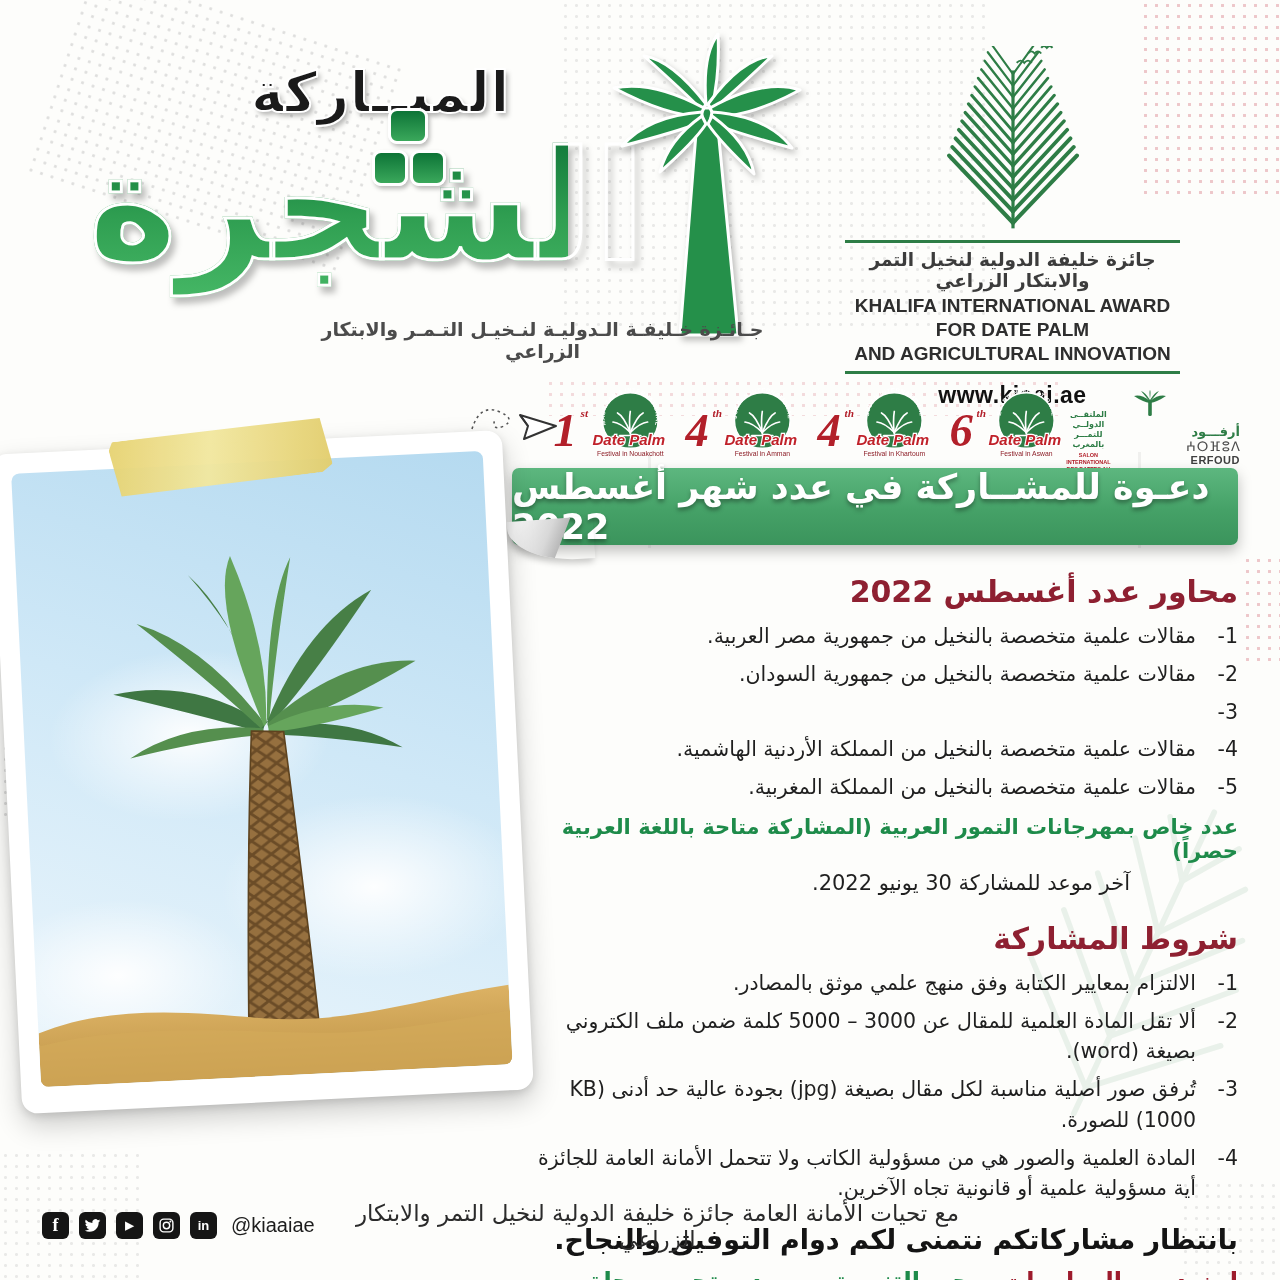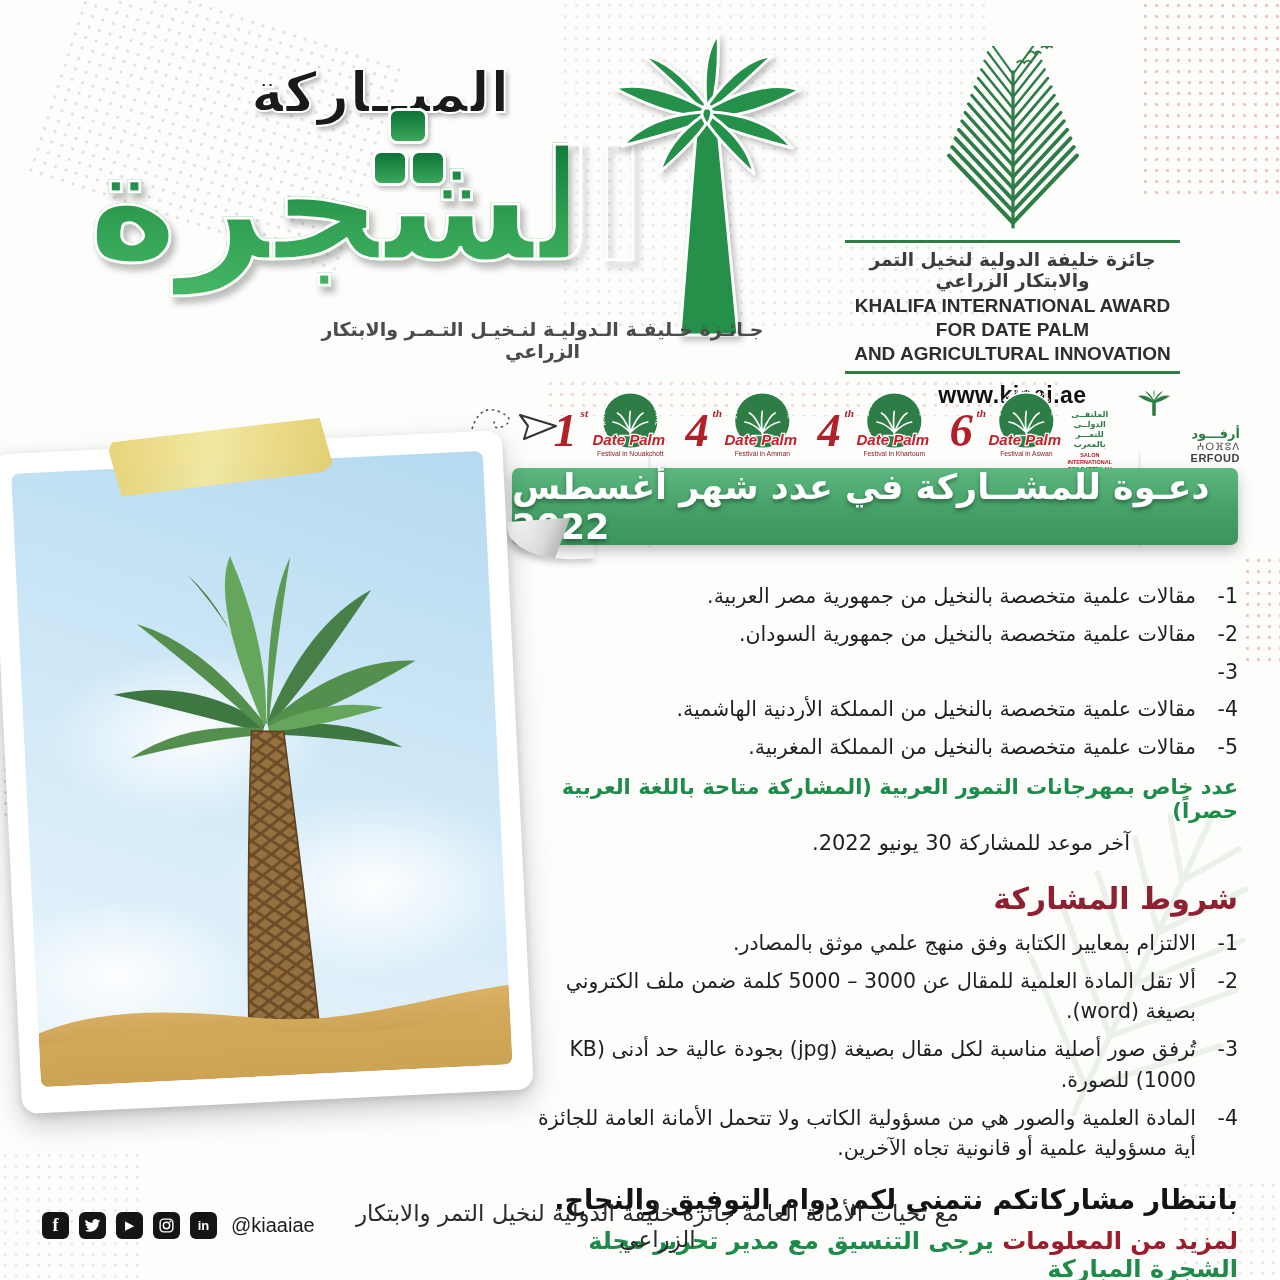--- a/index.html
+++ b/index.html
@@ -41,21 +41,21 @@
   .erfoud{left:1062px;top:390px;width:178px;display:flex;gap:18px;align-items:center;}
   .erf-left{text-align:center;width:66px;}
   .erf-ar{font-size:8px;font-weight:bold;color:#2e7d46;line-height:1.25;}
   .erf-fr{font-size:5.5px;font-weight:bold;color:#b2202a;line-height:1.3;margin-top:2px;}
   .erf-mid{text-align:center;width:44px;position:relative;}
   .erf-num{font-size:27px;font-weight:bold;color:#b2202a;line-height:.9;margin-top:48px;}
   .erf-num sup{font-size:12px;}
   .erf-ed{font-size:4.5px;font-weight:bold;color:#b2202a;border-top:1.5px solid #b2202a;margin-top:1px;padding-top:1px;}
   .erf-right{text-align:right;width:54px;}
   .erf-name-ar{font-size:13px;font-weight:bold;color:#2e7d46;}
-  .erf-tif{font-size:10px;color:#4c4c4c;letter-spacing:1px;}
+  .erf-tif{font-size:13px;color:#4c4c4c;letter-spacing:1px;}
   .erf-en{font-size:11px;font-weight:bold;color:#3f3f3f;letter-spacing:.5px;}
 
   
   .banner{left:512px;top:468px;width:726px;height:77px;border-radius:7px;
           background:linear-gradient(180deg,#5db77f 0%,#45a167 55%,#3b945c 100%);
           box-shadow:0 6px 14px rgba(0,0,0,.25);display:flex;align-items:center;justify-content:center;}
   .banner-text{font-size:35px;font-weight:bold;color:#ffffff;text-shadow:0 3px 4px rgba(0,0,0,.35);}
   .banner-curl{position:absolute;left:-4px;bottom:-16px;width:86px;height:42px;
                background:linear-gradient(115deg,#f7f7f7 10%,#d8d8d8 45%,#b9b9b9 60%,rgba(185,185,185,0) 61%);
                border-radius:0 0 0 85%;transform:rotate(-4deg);box-shadow:-2px 4px 6px rgba(0,0,0,.18);}
@@ -353,20 +353,21 @@
       <path d="M196 548 C200 440 206 340 212 268 L242 270 C248 345 256 445 262 548 Z" fill="url(#bark)" stroke="#5e431f" stroke-width="1.5"></path>
 
       <path d="M0 540 C70 515 150 528 210 536 C290 546 360 524 440 516 L440 590 L0 590 Z" fill="url(#sand)"></path>
       <path d="M0 552 C90 534 190 548 260 552 C330 556 400 544 440 540 L440 590 L0 590 Z" fill="#d3a95a" opacity=".7"></path>
     </svg>
   </div>
   <div class="tape"></div>
 </div>
 
 <div class="abs content ar">
+  <h2 class="h-red ar">محاور عدد أغسطس 2022</h2>
   <div id="topics-list">
   <div class="li-row">
     <span class="li-num">1-</span>
     <span class="li-text">مقالات علمية متخصصة بالنخيل من جمهورية مصر العربية.</span>
   </div>
 
   <div class="li-row">
     <span class="li-num">2-</span>
     <span class="li-text">مقالات علمية متخصصة بالنخيل من جمهورية السودان.</span>
   </div>

